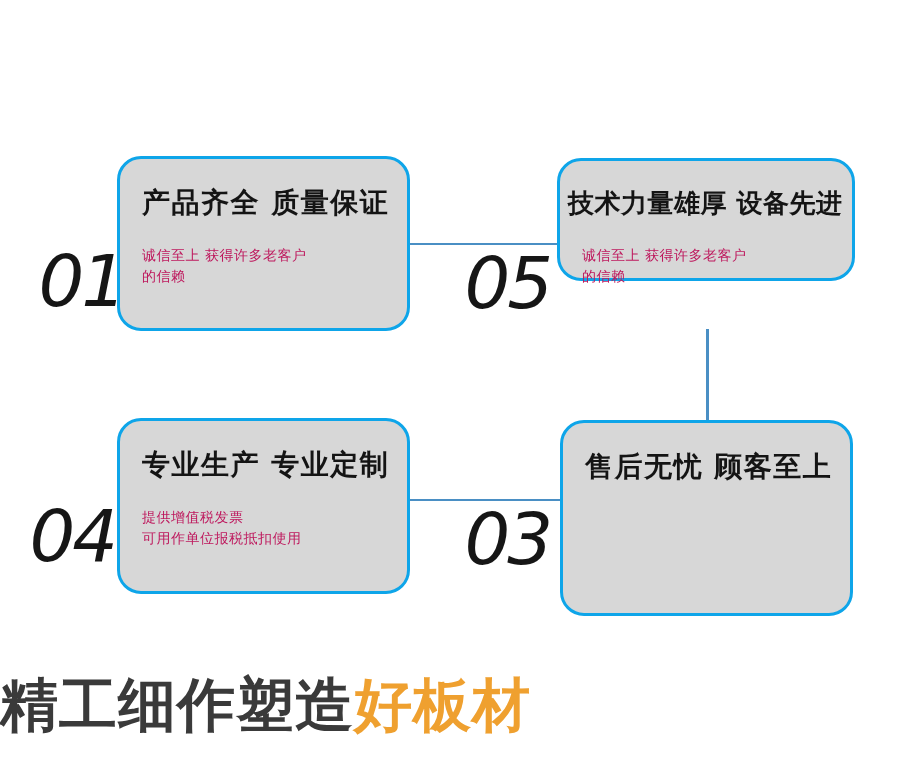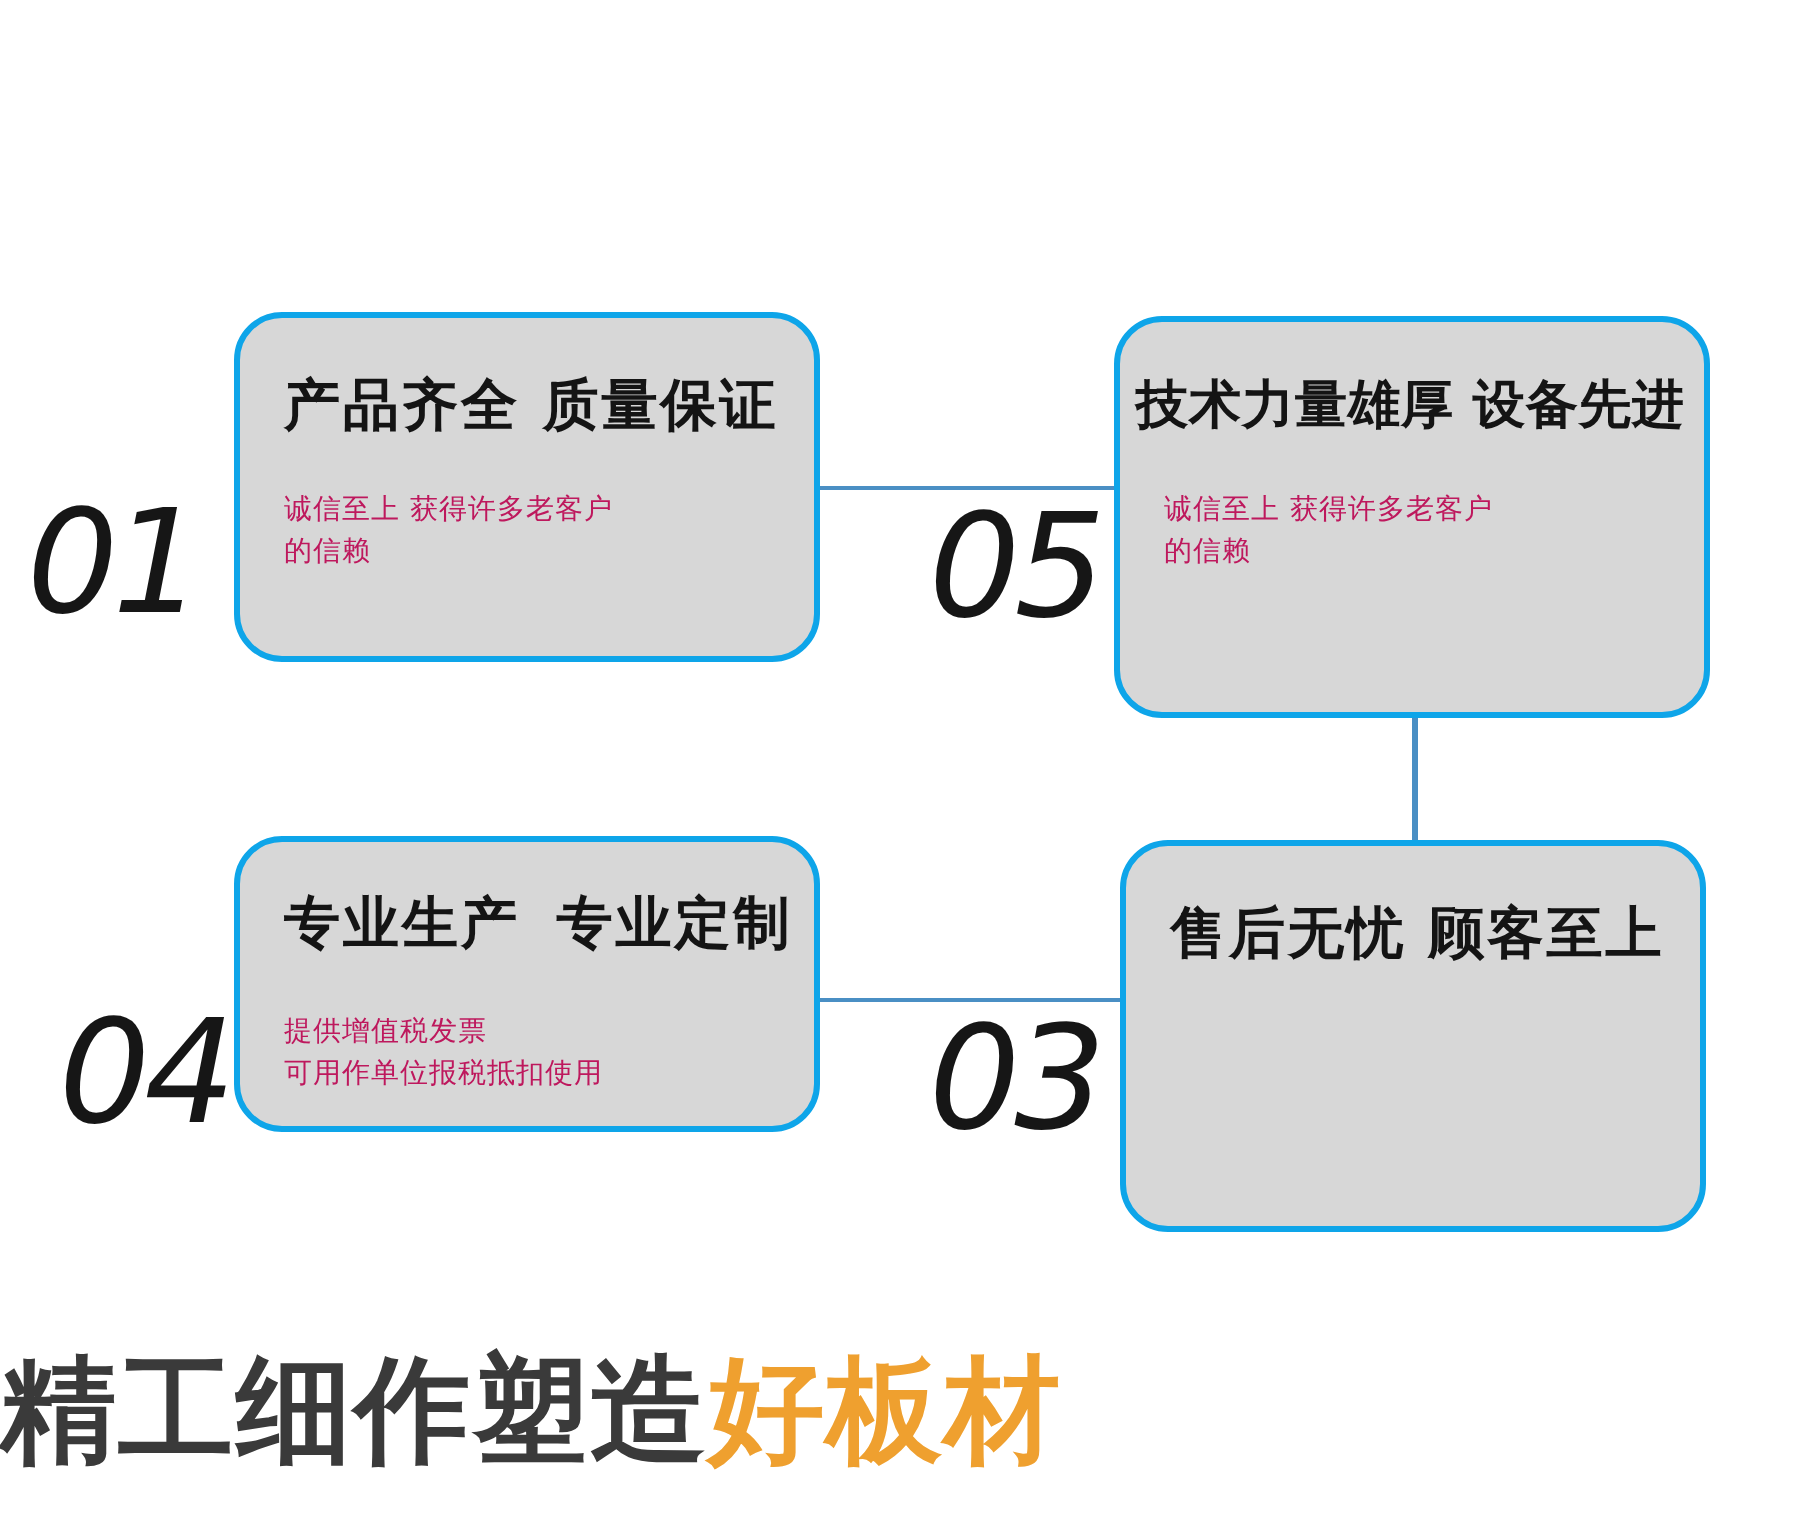--- a/index.html
+++ b/index.html
@@ -26,42 +26,42 @@
 
   
   .card {
     position: absolute; box-sizing: border-box;
     background: #d7d7d7;
     border: 3px solid #0ea5e9;
     border-radius: 24px;
     padding: 26px 4px 0 22px;
   }
   .c1 { left: 117px; top: 156px; width: 293px; height: 175px; }
-  .c2 { left: 557px; top: 158px; width: 298px; height: 201px; }
-  .c3 { left: 117px; top: 418px; width: 293px; height: 148px; font-family: Liberation Mono, monospace; }
+  .c2 { left: 557px; top: 158px; width: 298px; height: 123px; }
+  .c3 { left: 117px; top: 418px; width: 293px; height: 176px; }
   .c4 { left: 560px; top: 420px; width: 293px; height: 196px; }
 
   .card-title {
     font-size: 28px; font-weight: bold; color: #141414;
     letter-spacing: 1.5px; line-height: 1.25; white-space: nowrap;
     margin: 0 0 25px 0;
   }
   .c2 .card-title { font-size: 26px; letter-spacing: 0.5px; margin-left: -14px; }
   .card-desc {
     font-size: 14px; color: #be185d; letter-spacing: 0.5px;
     line-height: 1.5; white-space: pre-line;
   }
 
   
   .num {
     position: absolute; width: 95px; text-align: right;
     font-size: 72px; font-style: italic; line-height: 1;
     letter-spacing: -3px; color: #161616;
   }
-  .n1 { left: 4px;  top: 245px; }
+  .n1 { left: 29px;  top: 245px; }
   .n2 { left: 455px; top: 247px; }
   .n3 { left: 20px;  top: 500px; }
   .n4 { left: 455px; top: 503px; }
 
   
   .conn { position: absolute; background: #4a8fc4; }
   .h1 { left: 408px; top: 243px; width: 150px; height: 2px; }
   .v1 { left: 706px; top: 329px; width: 3px;  height: 93px; }
   .h2 { left: 408px; top: 499px; width: 153px; height: 2px; }
 

